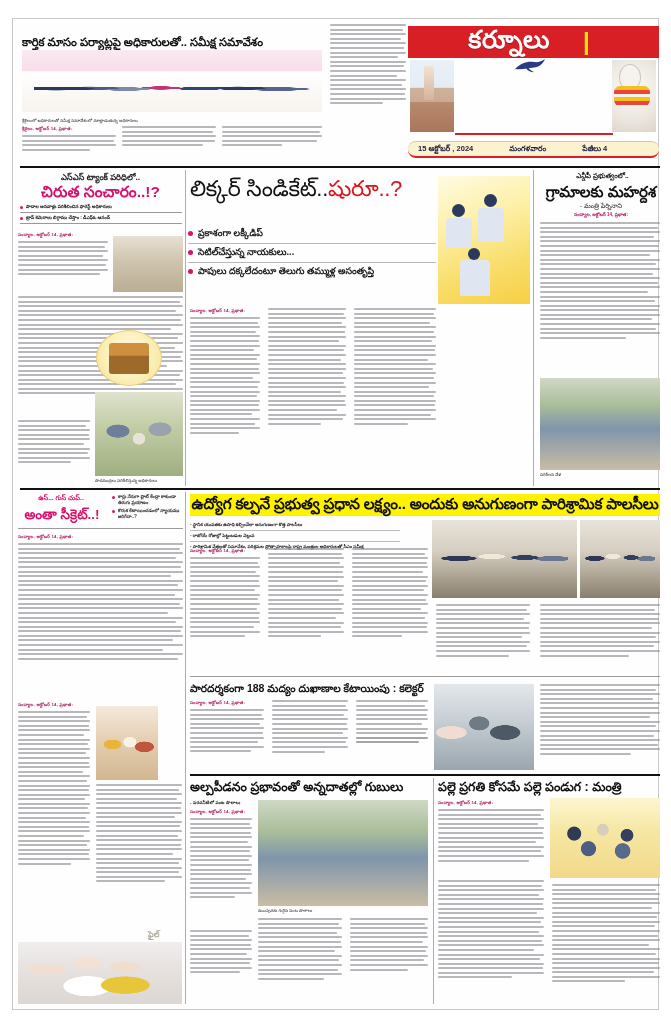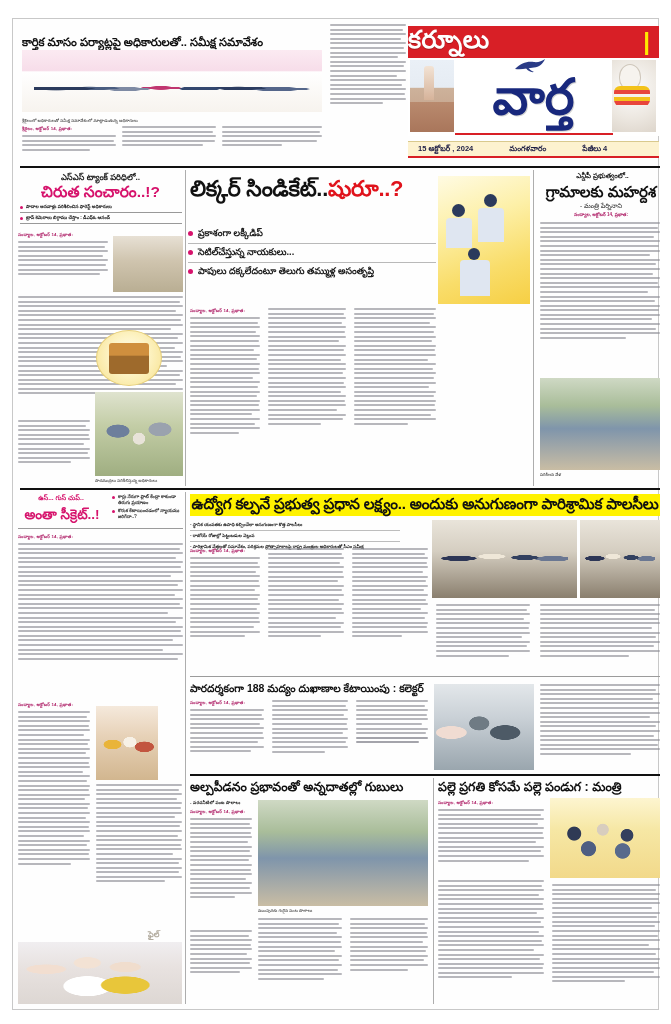--- a/index.html
+++ b/index.html
@@ -37,21 +37,21 @@
 
   .dateline {
     font-size: 4.4px; color: #b0246a; font-weight: bold;
     letter-spacing: .2px; margin-bottom: 3px; line-height: 6px;
   }
 
   
   .mast-red {
     position: absolute;
     background: #d81f26;
-    display: flex; align-items: center; justify-content: space-between; gap: 24px;
+    display: flex; align-items: center; justify-content: center; gap: 24px;
   }
   .mast-red .mtitle {
     color: #ffffff;
     font-weight: bold;
     font-size: 25px;
     letter-spacing: .5px;
     white-space: nowrap;
     text-shadow: 0 1px 0 rgba(0,0,0,.25);
   }
   .mast-red .msep { color: #ffe800; margin: 0 9px; font-weight: bold; font-size: 24px;}
@@ -129,21 +129,21 @@
     font-size: 8.3px; font-weight: bold; color: #1b1b1b;
     text-align: center;
   }
   .hl-pink {
     position: absolute;
     font-size: 15.5px; font-weight: bold; color: #d6136c;
     text-align: center; white-space: nowrap;
   }
   .hl-main {
     position: absolute;
-    font-size: 22px; font-weight: bold; color: #111111;
+    font-size: 22px; font-weight: normal; color: #111111;
     white-space: nowrap; letter-spacing: -.3px;
   }
   .hl-main .red { color: #e0131c; }
   .hl-right {
     position: absolute;
     font-size: 15px; font-weight: bold; color: #111;
     text-align: center; white-space: nowrap;
   }
   .hl-sub-c { position:absolute; font-size:6.4px; color:#222; text-align:center; white-space:nowrap;}
 
@@ -315,41 +315,38 @@
 <body>
 
 <div id="page">
   <div class="sheet"></div>
 
   <div class="mast-red" style="left:408px; top:26px; width:251px; height:32px;">
     <span class="mtitle">కర్నూలు</span>
     <span class="msep">|</span>
   </div>
 
-  <div class="mast-body" style="left:408px; top:58px; width:251px; height:78px;">
-    <span class="vaartha">వార్త</span>
-  </div>
 
   <svg class="dove" style="left:513px; top:58px;" viewBox="0 0 34 16">
     <path d="M2 11 C8 5, 14 3, 21 4 C25 4.6, 29 3, 32 1 C30 6, 26 9, 21 9.6 C15 10.4, 8 12, 2 11 Z" fill="#2a3b86"></path>
     <path d="M14 8 C16 11, 18 13, 21 14 C18 14.6, 15 13, 13.2 10.6 Z" fill="#2a3b86"></path>
   </svg>
 
   <div class="mast-photo-l" style="left:410px; top:60px; width:44px; height:72px;">
     <div class="tower"></div>
     <div class="fortwall"></div>
   </div>
   <div class="mast-photo-r" style="left:612px; top:60px; width:44px; height:72px;">
     <div class="bull-head"></div>
     <div class="bull-drape"></div>
   </div>
 
   <div class="mast-underline" style="left:455px; top:133px; width:158px;"></div>
 
-  <div class="mast-dateline" style="left:408px; top:141px; width:251px; height:17px;">
+  <div class="mast-dateline" style="left:408px; top:141px; width:251px; height:17px;border-radius:8px;">
     <span style="margin-left:10px;">15 అక్టోబర్ , 2024</span>
     <span style="margin-left:36px;">మంగళవారం</span>
     <span style="margin-left:36px;">పేజీలు 4</span>
   </div>
 
   <div class="hl hl-top" style="left:22px; top:30px;margin-top:6px;">కార్తిక మాసం పర్యాట్లపై అధికారులతో.. సమీక్ష సమావేశం</div>
 
   <div class="photo ph-meet" style="left:22px; top:50px; width:300px; height:62px;"></div>
 
   <div class="photo-cap" style="left:22px; top:118px;">శ్రీశైలంలో అధికారులతో సమీక్ష సమావేశంలో మాట్లాడుతున్న అధికారులు</div>

